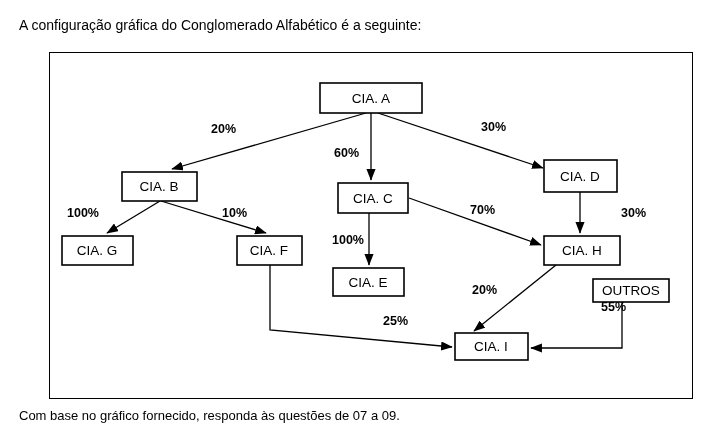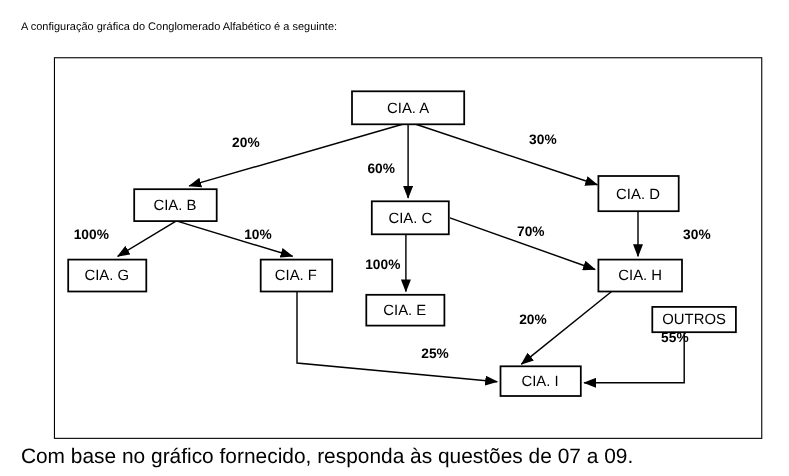--- a/index.html
+++ b/index.html
@@ -12,29 +12,29 @@
     height: 433px;
     position: relative;
     font-family: "Liberation Sans", sans-serif;
     color: #000000;
     overflow: hidden;
   }
   .intro-text {
     position: absolute;
     left: 19px;
     top: 17px;
-    font-size: 10px;
+    font-size: 14px;
     line-height: 16px;
     white-space: nowrap;
   }
   .footer-text {
     position: absolute;
     left: 19px;
     top: 408px;
-    font-size: 19px;
+    font-size: 13px;
     line-height: 16px;
     white-space: nowrap;
   }
   .diagram-frame {
     position: absolute;
     left: 49px;
     top: 52px;
     width: 644px;
     height: 347px;
     border: 1.6px solid #000000;

